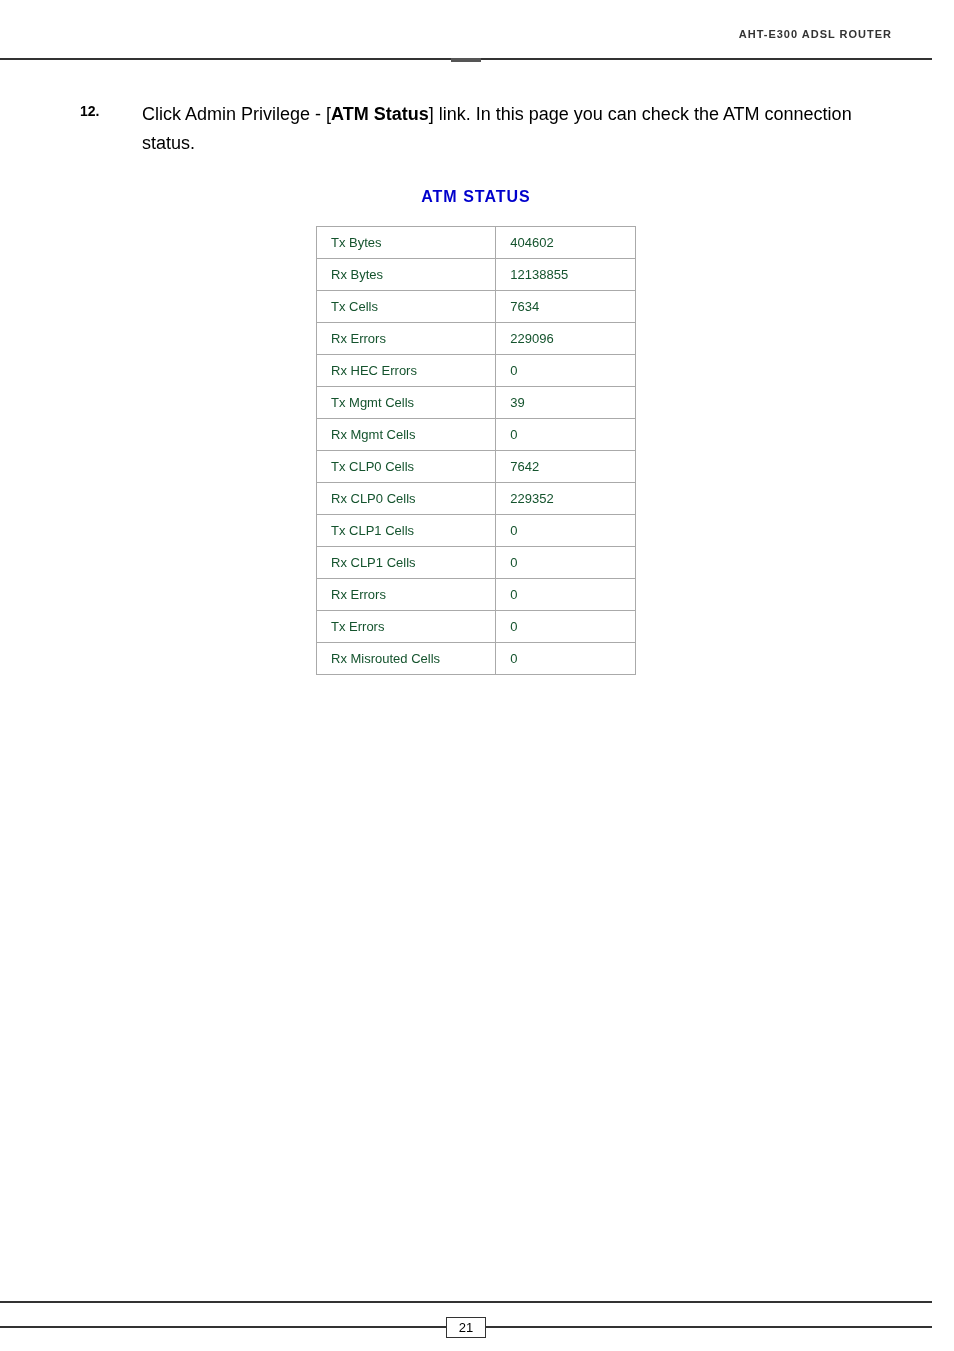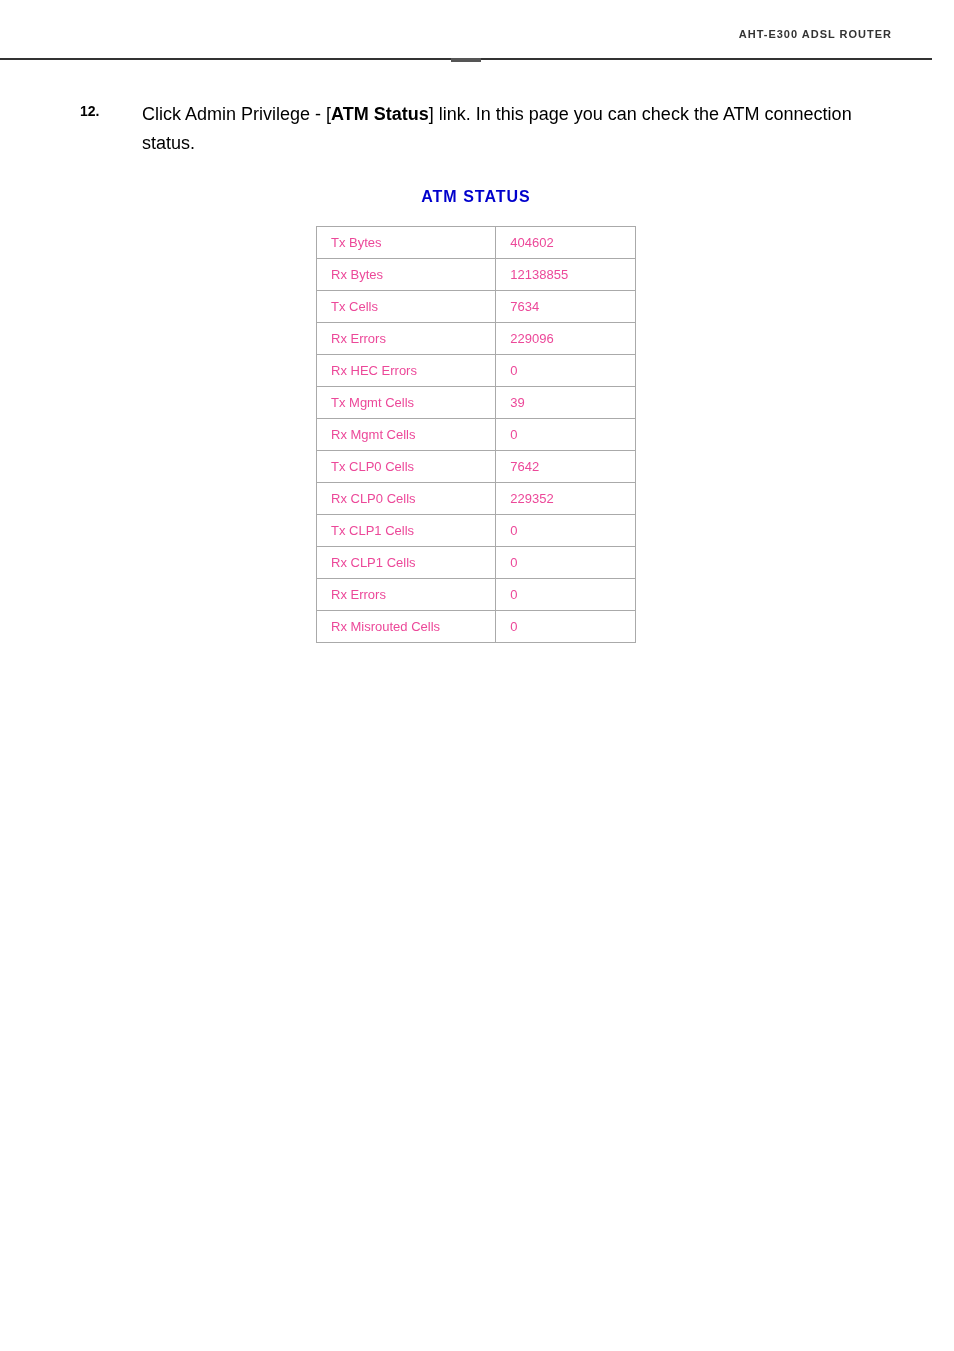--- a/index.html
+++ b/index.html
@@ -103,21 +103,21 @@
     .atm-table {
       border-collapse: collapse;
       width: 320px;
       border: 1px solid #aaa;
     }
 
     .atm-table tr td {
       border: 1px solid #aaa;
       padding: 8px 14px;
       font-size: 13px;
-      color: #ec4899;
+      color: #14532d;
     }
 
     .atm-table tr td:first-child {
       width: 180px;
       background: #fff;
     }
 
     .atm-table tr td:last-child {
       width: 140px;
       background: #fff;
@@ -220,23 +220,32 @@
             </tr>
             <tr>
               <td>Rx CLP1 Cells</td>
               <td>0</td>
             </tr>
             <tr>
               <td>Rx Errors</td>
               <td>0</td>
             </tr>
             <tr>
+              <td>Tx Errors</td>
+              <td>0</td>
+            </tr>
+            <tr>
               <td>Rx Misrouted Cells</td>
               <td>0</td>
             </tr>
           </tbody>
       </table>
     </div>
 
   </div>
 
+  <div class="footer">
+    <div class="footer-line-left"></div>
+    <div class="page-number-box">21</div>
+    <div class="footer-line-right"></div>
+  </div>
 
 </div>
 
 </body></html>

